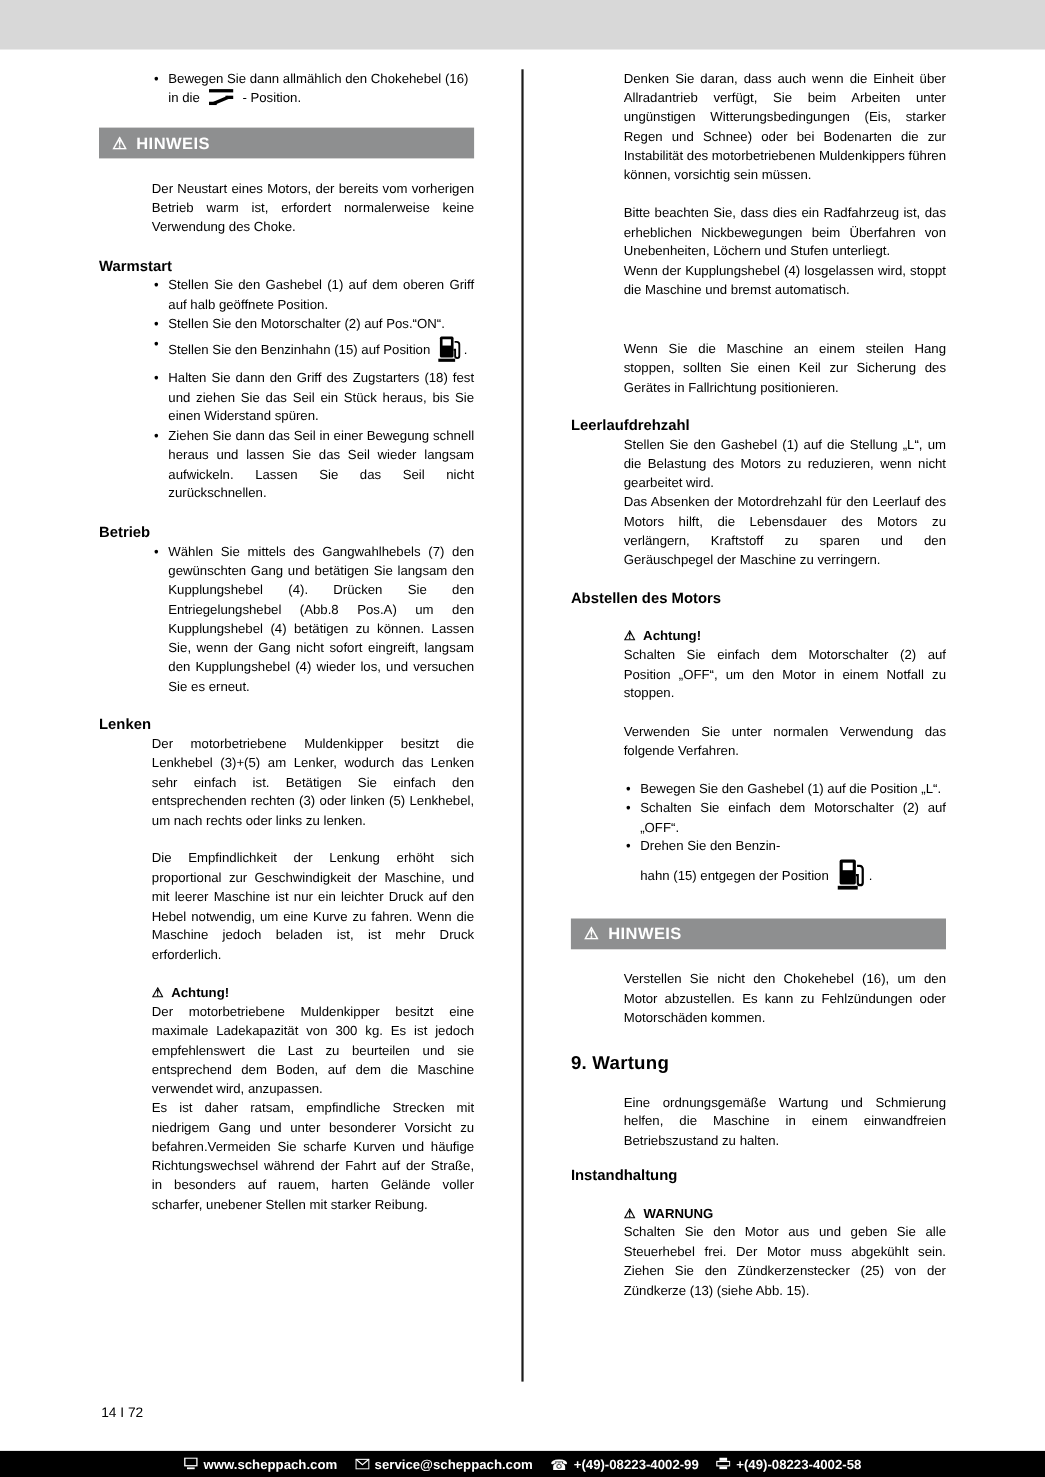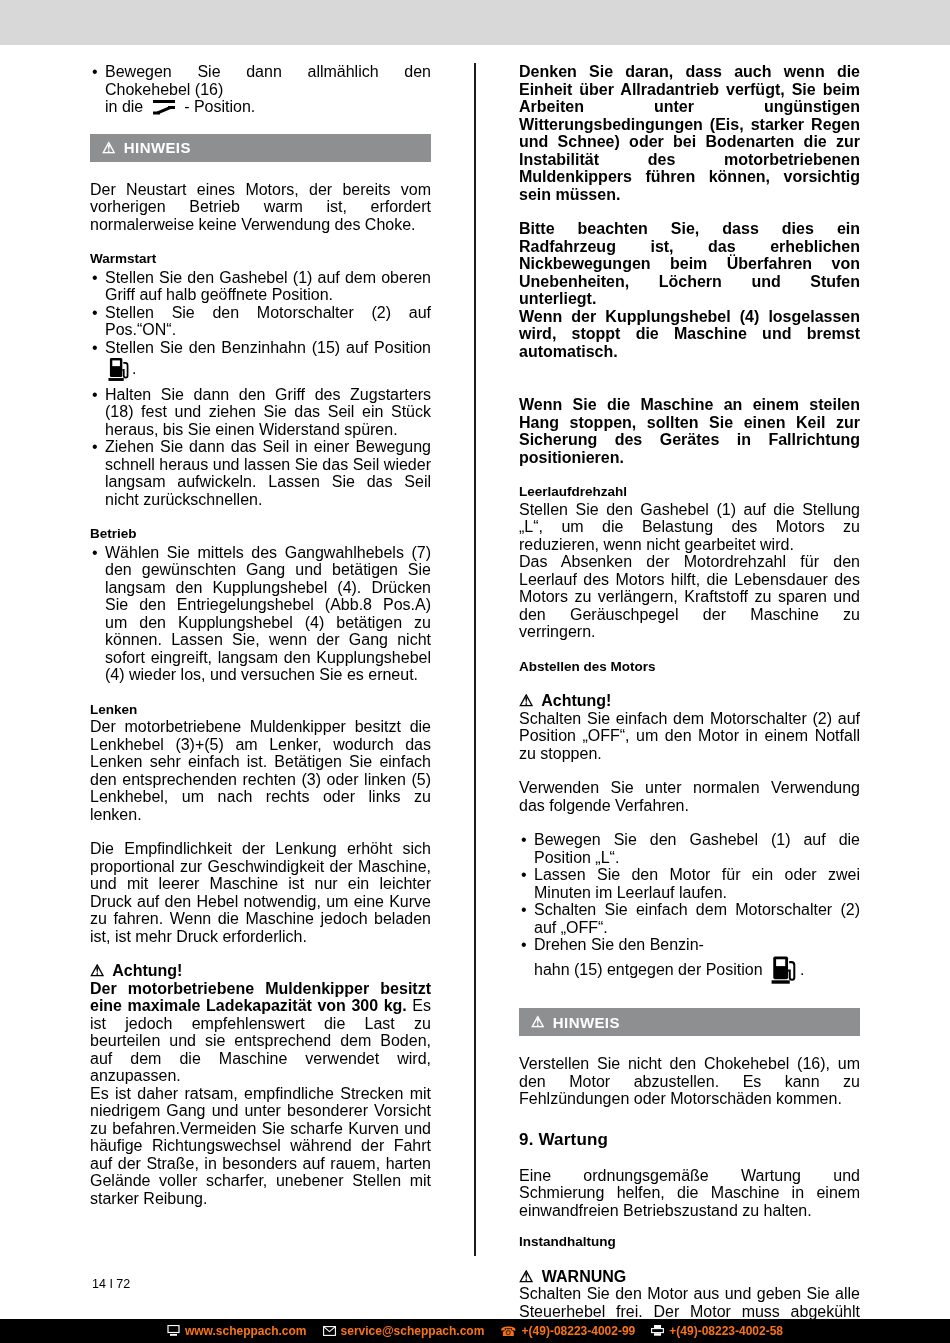--- a/index.html
+++ b/index.html
@@ -12,24 +12,24 @@
     overflow:hidden;
   }
   .top-strip { position:absolute; top:0; left:0; width:950px; height:45px; background:#d8d8d8; }
 
   .divider { position:absolute; left:474px; top:63px; width:2px; height:1193px; background:#1c1c1c; }
 
   .col { position:absolute; top:63px; width:341px; }
   .col-left  { left:90px; }
   .col-right { left:519px; }
 
-  p, li { font-size:16px; line-height:17.5px; text-align:justify; }
+  p, li { font-size:12px; line-height:17.5px; text-align:justify;margin-left:48px; }
   p { margin-top:17px; }
   p.nogap { margin-top:0; }
-  .bold, .bold-para { font-weight:bold; }
+  .bold, .bold-para { font-weight:normal; }
 
   h3 { font-size:13.5px; line-height:17.5px; font-weight:bold; margin-top:17px; }
   .wartung-heading { font-size:17px; font-weight:bold; margin-top:22px; letter-spacing:0.2px; }
 
   ul.bullets { list-style:none; margin-top:1px; }
   ul.bullets li { position:relative; padding-left:15px; }
   ul.bullets li::before { content:"•"; position:absolute; left:2px; }
 
   .banner {
     margin-top:14px;
@@ -53,21 +53,21 @@
 
   .icon { display:inline-block; vertical-align:middle; }
   .choke-box { margin:0 4px; vertical-align:-4px; }
   .fuel-box  { margin:0 3px; vertical-align:-8px; }
   .fuel-box-big { margin:0 4px; vertical-align:-10px; }
 
   .page-number { position:absolute; left:92px; bottom:52px; font-size:12.5px;text-align:center; }
 
   .footer {
     position:absolute; bottom:0; left:0; width:950px; height:24px;
-    background:#000; color:#f97316;
+    background:#000; color:#ffffff;
     display:flex; align-items:center; justify-content:center; gap:16px;
     font-size:12px; font-weight:bold;
   }
   .footer .f-item { display:flex; align-items:center; gap:5px; white-space:nowrap; }
   .footer .uicon { font-size:13px; font-weight:normal; }
 </style>
 </head>
 <body>
 
 <div class="top-strip"></div>
@@ -154,21 +154,20 @@
 
   <p class="achtung-line">
     <span class="warn">⚠</span>
     <span>Achtung!</span>
   </p>
   <p class="nogap">Schalten Sie einfach dem Motorschalter (2) auf Position „OFF“, um den Motor in einem Notfall zu stoppen.</p>
   <p>Verwenden Sie unter normalen Verwendung das folgende Verfahren.</p>
 
   <ul class="bullets" style="margin-top:17px;">
     <li>Bewegen Sie den Gashebel (1) auf die Position „L“.</li>
-    <li>Lassen Sie den Motor für ein oder zwei Minuten im Leerlauf laufen.</li>
     <li>Schalten Sie einfach dem Motorschalter (2) auf „OFF“.</li>
     <li>
       <span>Drehen Sie den Benzin-</span><br>
       <span>hahn (15) entgegen der Position</span>
       <span class="icon fuel-box-big">
         <svg width="25" height="31" viewBox="0 0 22 27">
             <rect x="2" y="2" width="13" height="20" rx="1.5" fill="#000"></rect>
             <rect x="4.5" y="4.5" width="8" height="6" fill="#fff"></rect>
             <path d="M16 7 h2 a2.5 2.5 0 0 1 2.5 2.5 v11 a2 2 0 0 1 -4 0 v-6 h-1.5" fill="none" stroke="#000" stroke-width="1.8"></path>
             <rect x="0.5" y="23" width="16" height="3" fill="#000"></rect>

